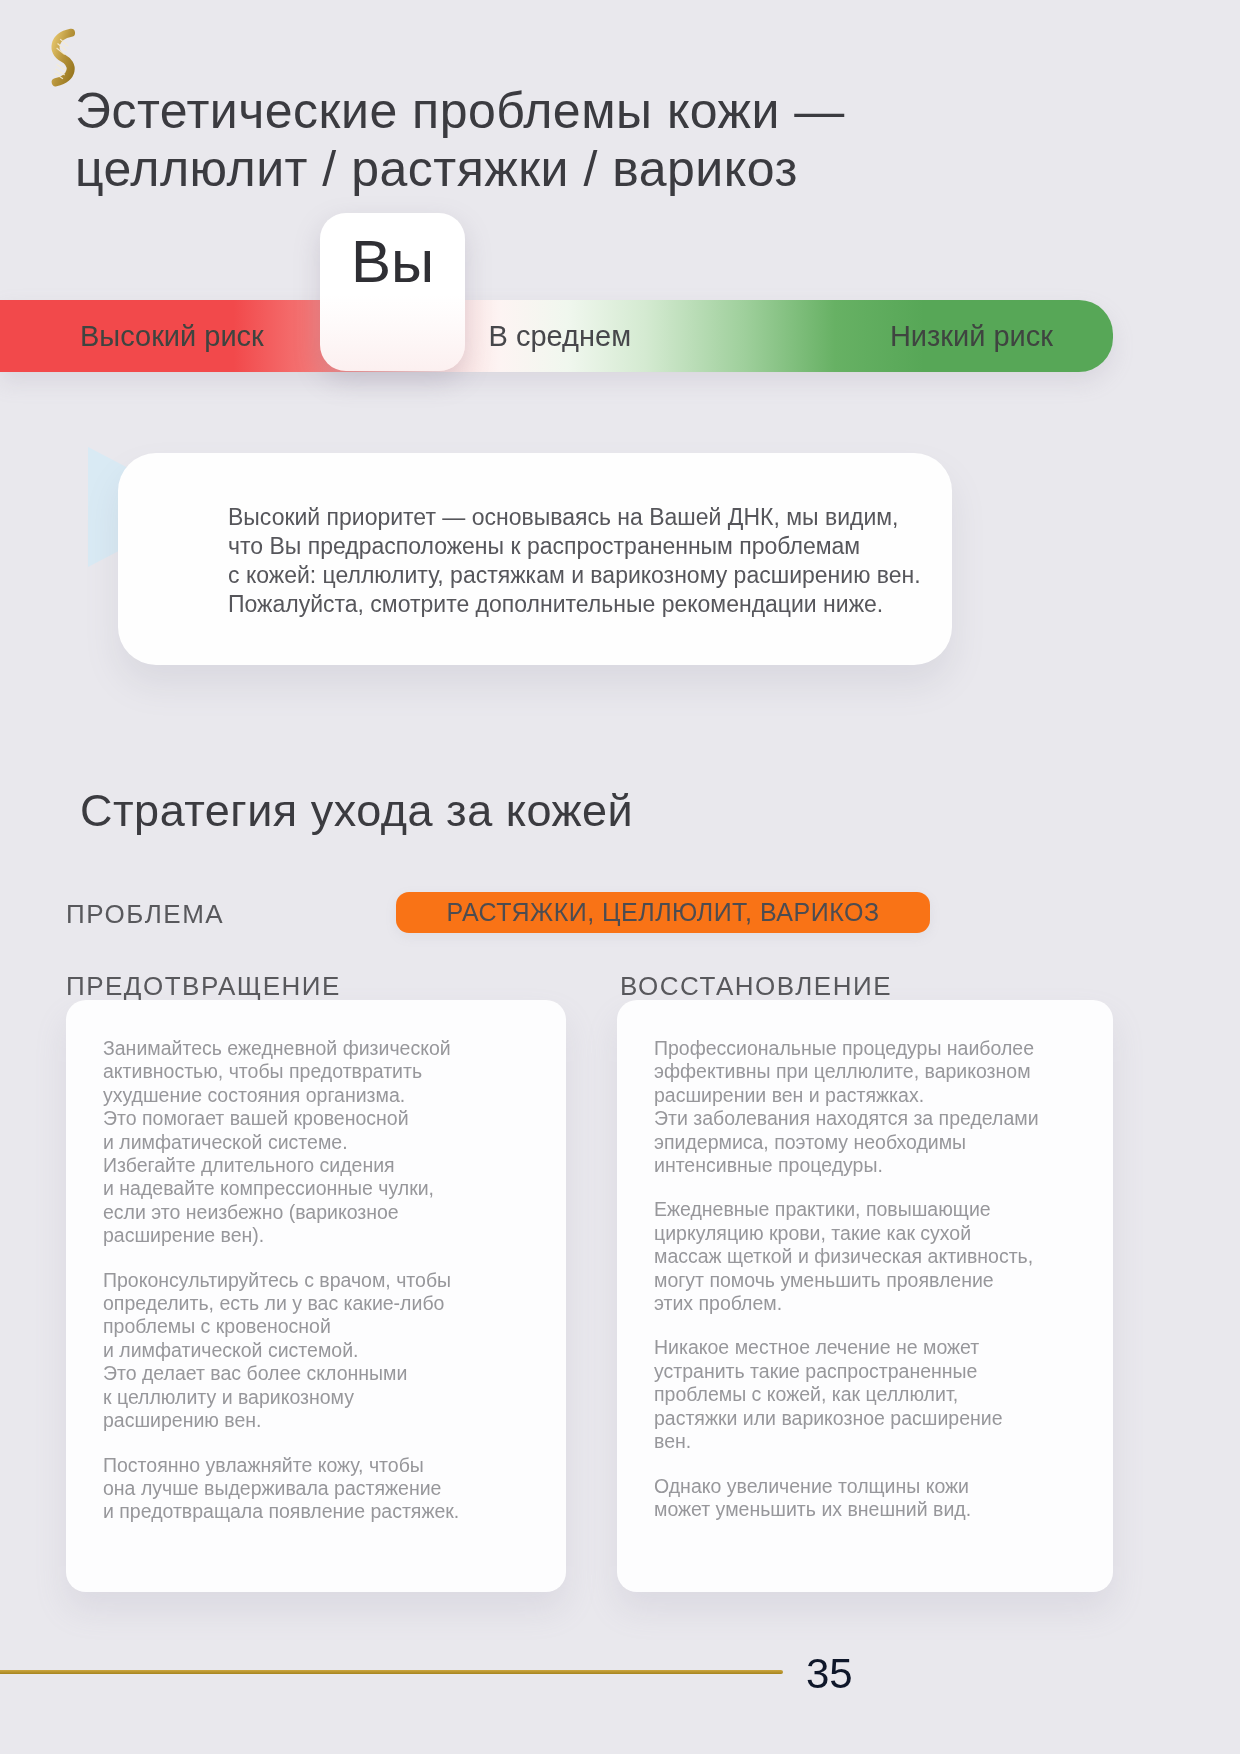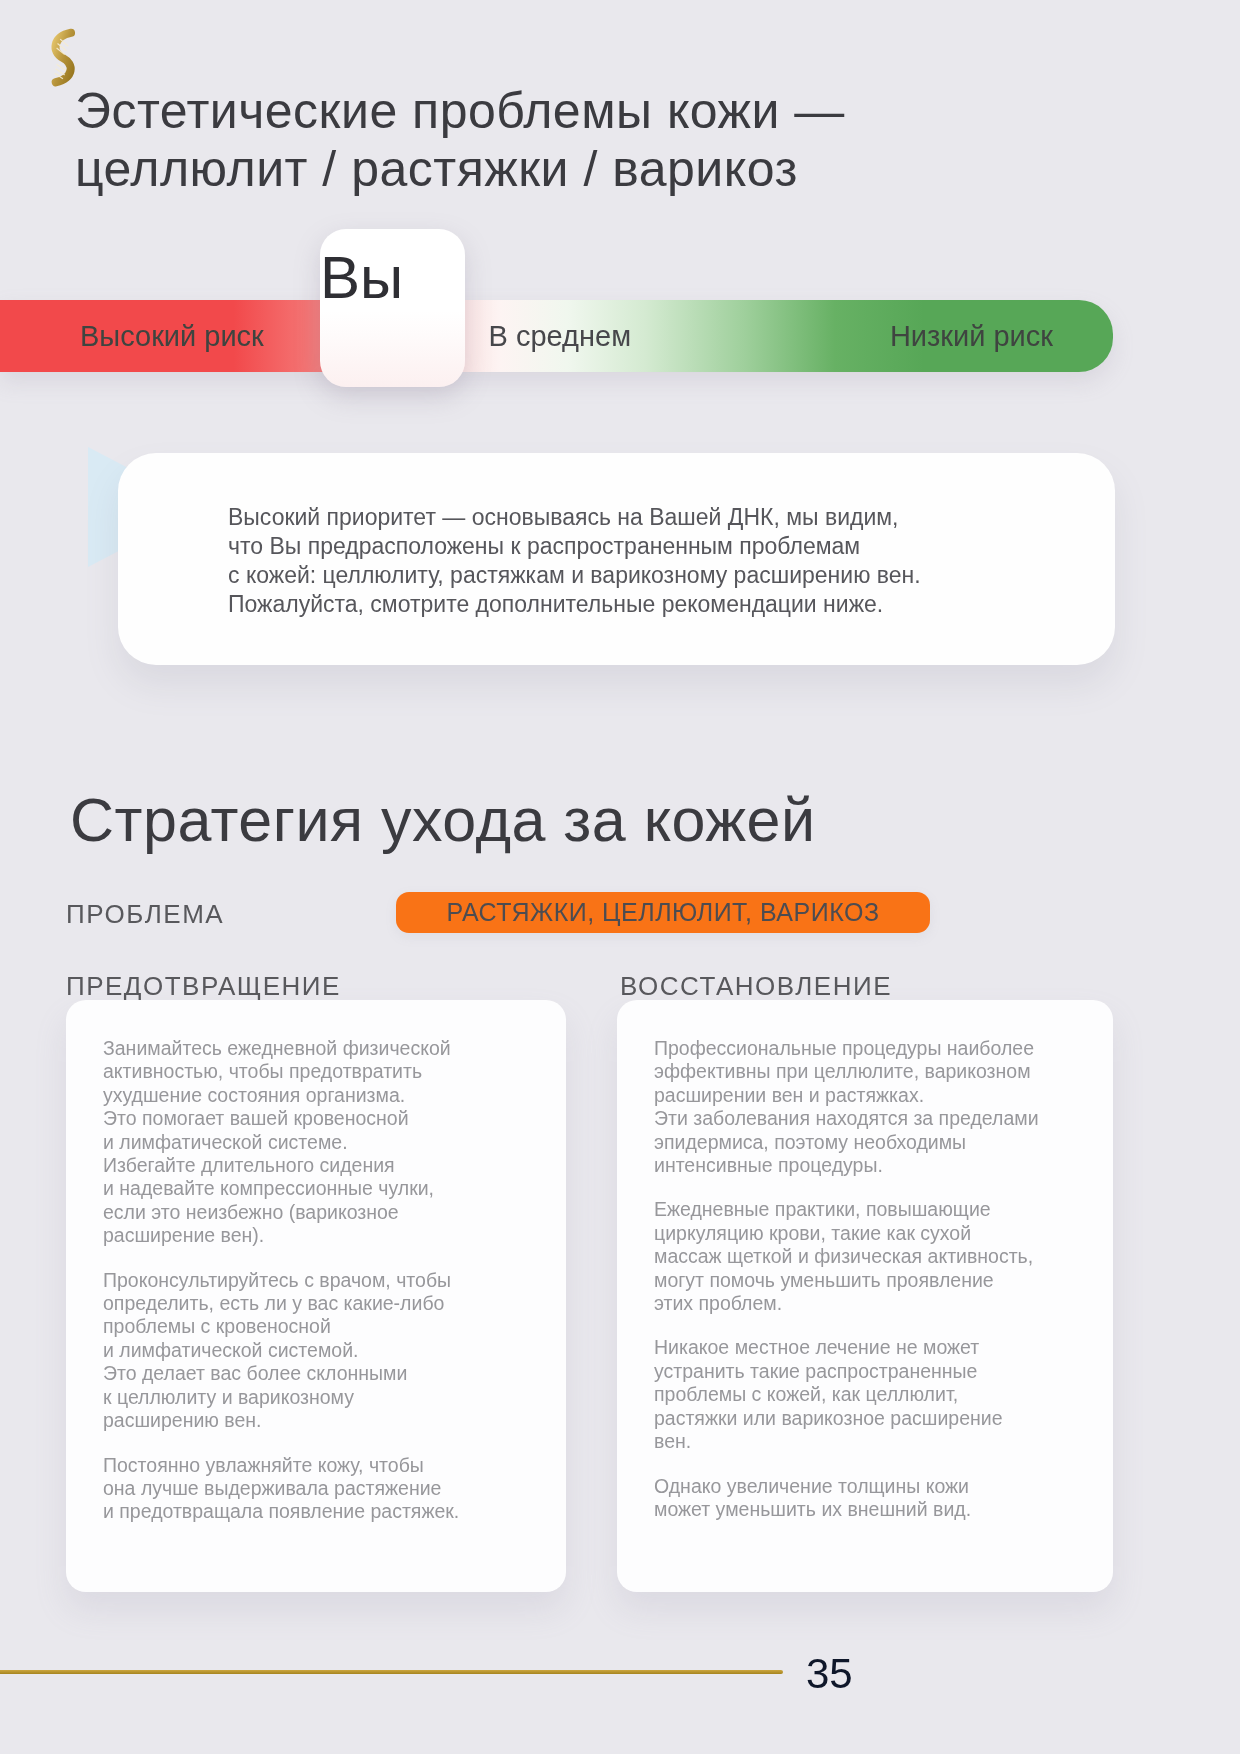--- a/index.html
+++ b/index.html
@@ -32,47 +32,46 @@
   }
   .risk-label.high{left:80px;}
   .risk-label.mid{left:50.3%; transform:translate(-50%,-50%); color:#47474b;}
   .risk-label.low{right:60px;}
   
   .you-card{
     position:absolute; left:320px; top:213px; width:145px; height:158px;
     border-radius:26px;
     background:linear-gradient(180deg,#ffffff 0%,#ffffff 52%,#fefafa 70%,#fcf0f0 100%);
     box-shadow:0 10px 26px rgba(130,120,145,.25);
-    text-align:left;
-    margin-top:16px;
+    text-align:center;
   }
   .you-card span{
     display:inline-block; margin-top:14px;
     font-size:60px; font-weight:200; color:#2f2f34;
   }
   
   .callout-triangle{
     position:absolute; left:88px; top:447px; width:0; height:0;
     border-top:60px solid transparent; border-bottom:60px solid transparent;
     border-left:115px solid #d9eaf4;
   }
   .callout-card{
-    position:absolute; left:118px; top:453px; width:997px; height:212px;
+    position:absolute; left:118px; top:453px; width:834px; height:212px;
     background:#fefefe; border-radius:38px;
     box-shadow:0 20px 34px rgba(130,125,150,.14);
   }
   .callout-card p{
     margin:0; position:absolute; left:110px; top:50px;
     font-size:23px; line-height:29px; color:#56565b;
     white-space:pre-line;
   }
   
   .strategy-title{
-    position:absolute; left:70px; top:785px;
-    font-size:61px; font-weight:200; letter-spacing:.5px; color:#3b3b40; white-space:nowrap;
+    position:absolute; left:80px; top:785px;
+    font-size:45px; font-weight:200; letter-spacing:.5px; color:#3b3b40; white-space:nowrap;
   }
   .problem-label{
     position:absolute; left:66px; top:899px;
     font-size:26px; font-weight:300; letter-spacing:1.5px; color:#58585c; white-space:nowrap;
   }
   .problem-badge{
     position:absolute; left:396px; top:892px; width:534px; height:41px;
     background:#f97316; border-radius:13px;
     box-shadow:0 4px 12px rgba(140,140,160,.10);
     display:flex; align-items:center; justify-content:center;

